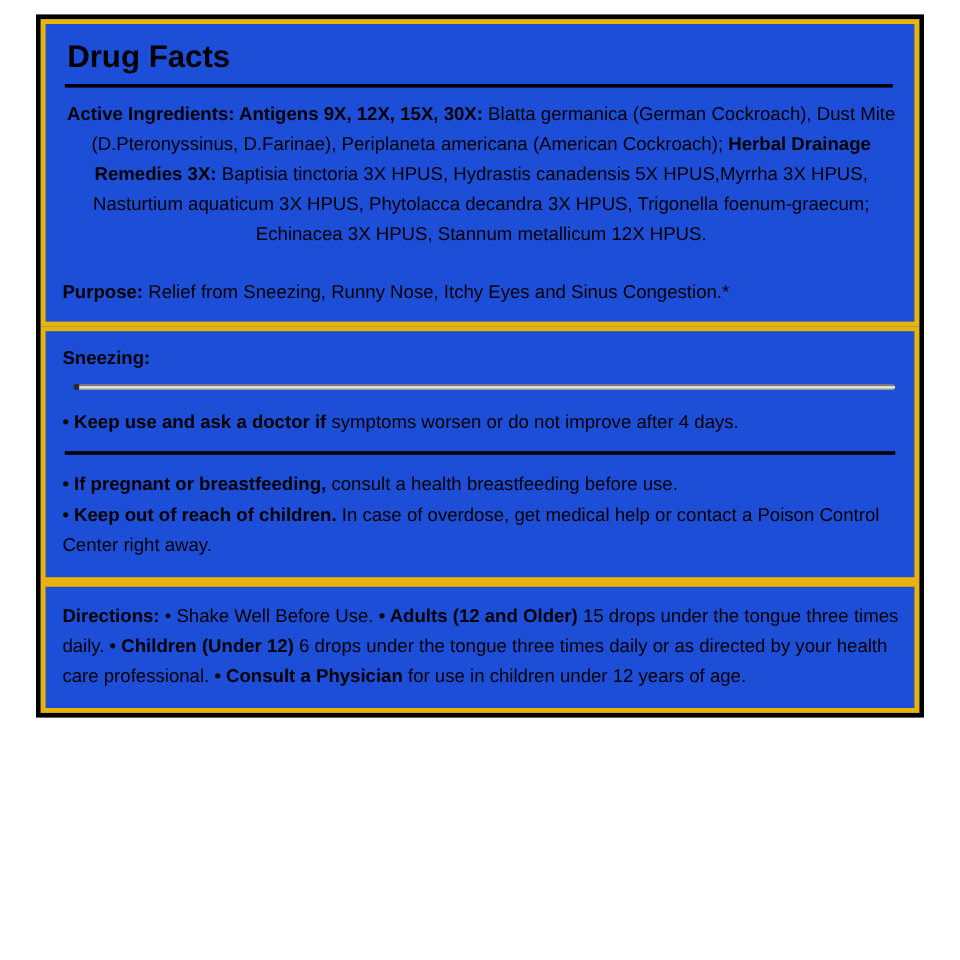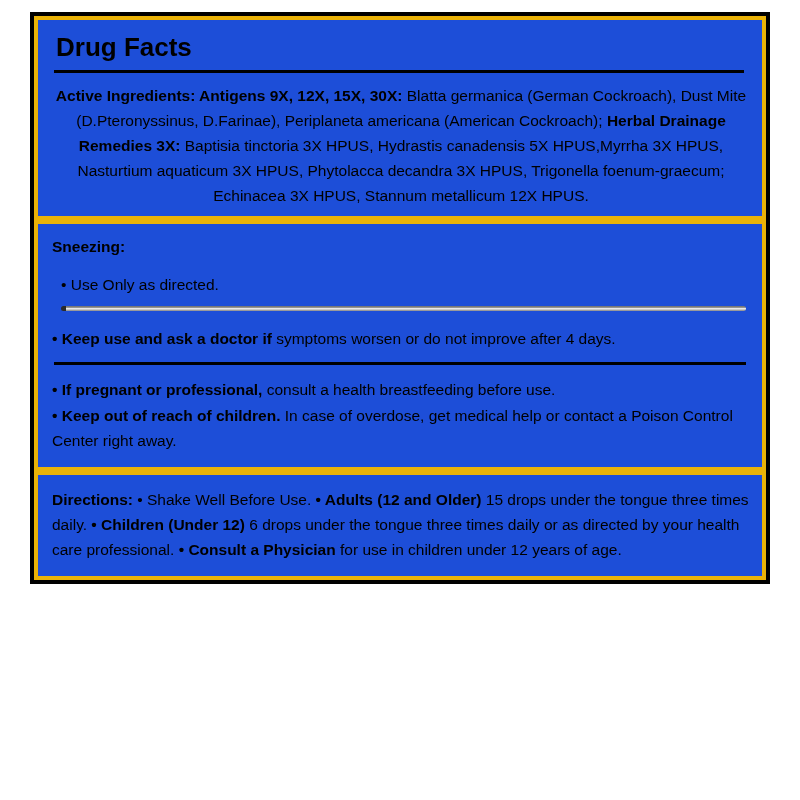--- a/index.html
+++ b/index.html
@@ -72,30 +72,30 @@
 <body>
 
 <div class="page">
 
   <div class="label-box">
 
     <section class="sec">
       <div class="title">Drug Facts</div>
       <div class="title-rule"></div>
       <p class="active-para"><b>Active Ingredients: Antigens 9X, 12X, 15X, 30X:</b><span> Blatta germanica (German Cockroach), Dust Mite (D.Pteronyssinus, D.Farinae), Periplaneta americana (American Cockroach); </span><b>Herbal Drainage Remedies 3X:</b><span> Baptisia tinctoria 3X HPUS, Hydrastis canadensis 5X HPUS,Myrrha 3X HPUS, Nasturtium aquaticum 3X HPUS, Phytolacca decandra 3X HPUS, Trigonella foenum-graecum; Echinacea 3X HPUS, Stannum metallicum 12X HPUS.</span></p>
+      <p class="purpose-para"><b>Purpose:</b><span> Relief from Sneezing, Runny Nose, Itchy Eyes and Sinus Congestion.*</span></p>
     </section>
 
 
     <section class="sec">
       <p class="warn-heading">Sneezing:</p>
-      <p class="warn-b1"><span>• Use Only as directed.</span></p>
       <div class="hr-gray"></div>
       <p class="warn-b2"><b>• Keep use and ask a doctor if</b><span> symptoms worsen or do not improve after 4 days.</span></p>
       <div class="hr-black"></div>
-      <p class="warn-b3"><b>• If pregnant or professional,</b><span> consult a health breastfeeding before use.</span></p>
+      <p class="warn-b3"><b>• If pregnant or breastfeeding,</b><span> consult a health breastfeeding before use.</span></p>
       <p class="warn-b4"><b>• Keep out of reach of children.</b><span> In case of overdose, get medical help or contact a Poison Control Center right away.</span></p>
     </section>
 
     <section class="sec">
       <p class="directions-para"><b>Directions: </b><span>• Shake Well Before Use. </span><b>• Adults (12 and Older)</b><span> 15 drops under the tongue three times daily. </span><b>• Children (Under 12)</b><span> 6 drops under the tongue three times daily or as directed by your health care professional. </span><b>• Consult a Physician</b><span> for use in children under 12 years of age.</span></p>
     </section>
 
 
   </div>
 

